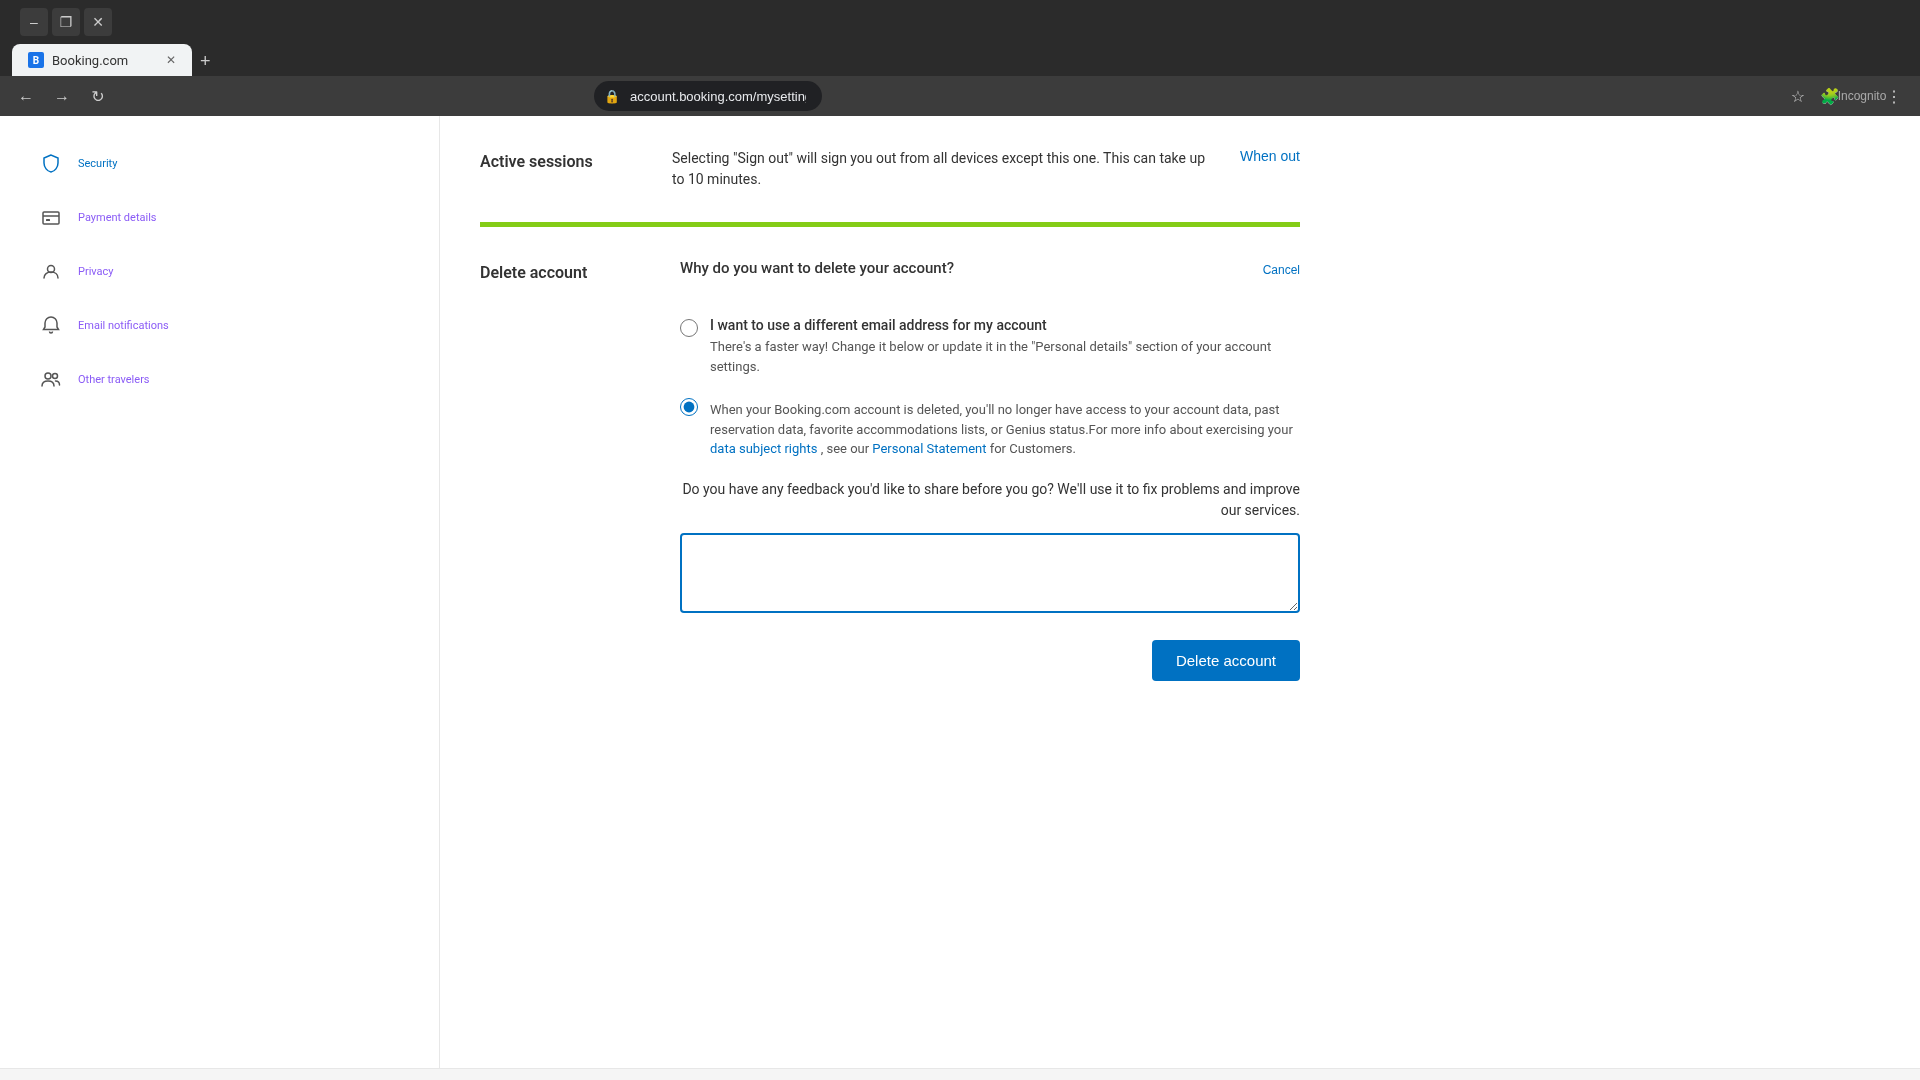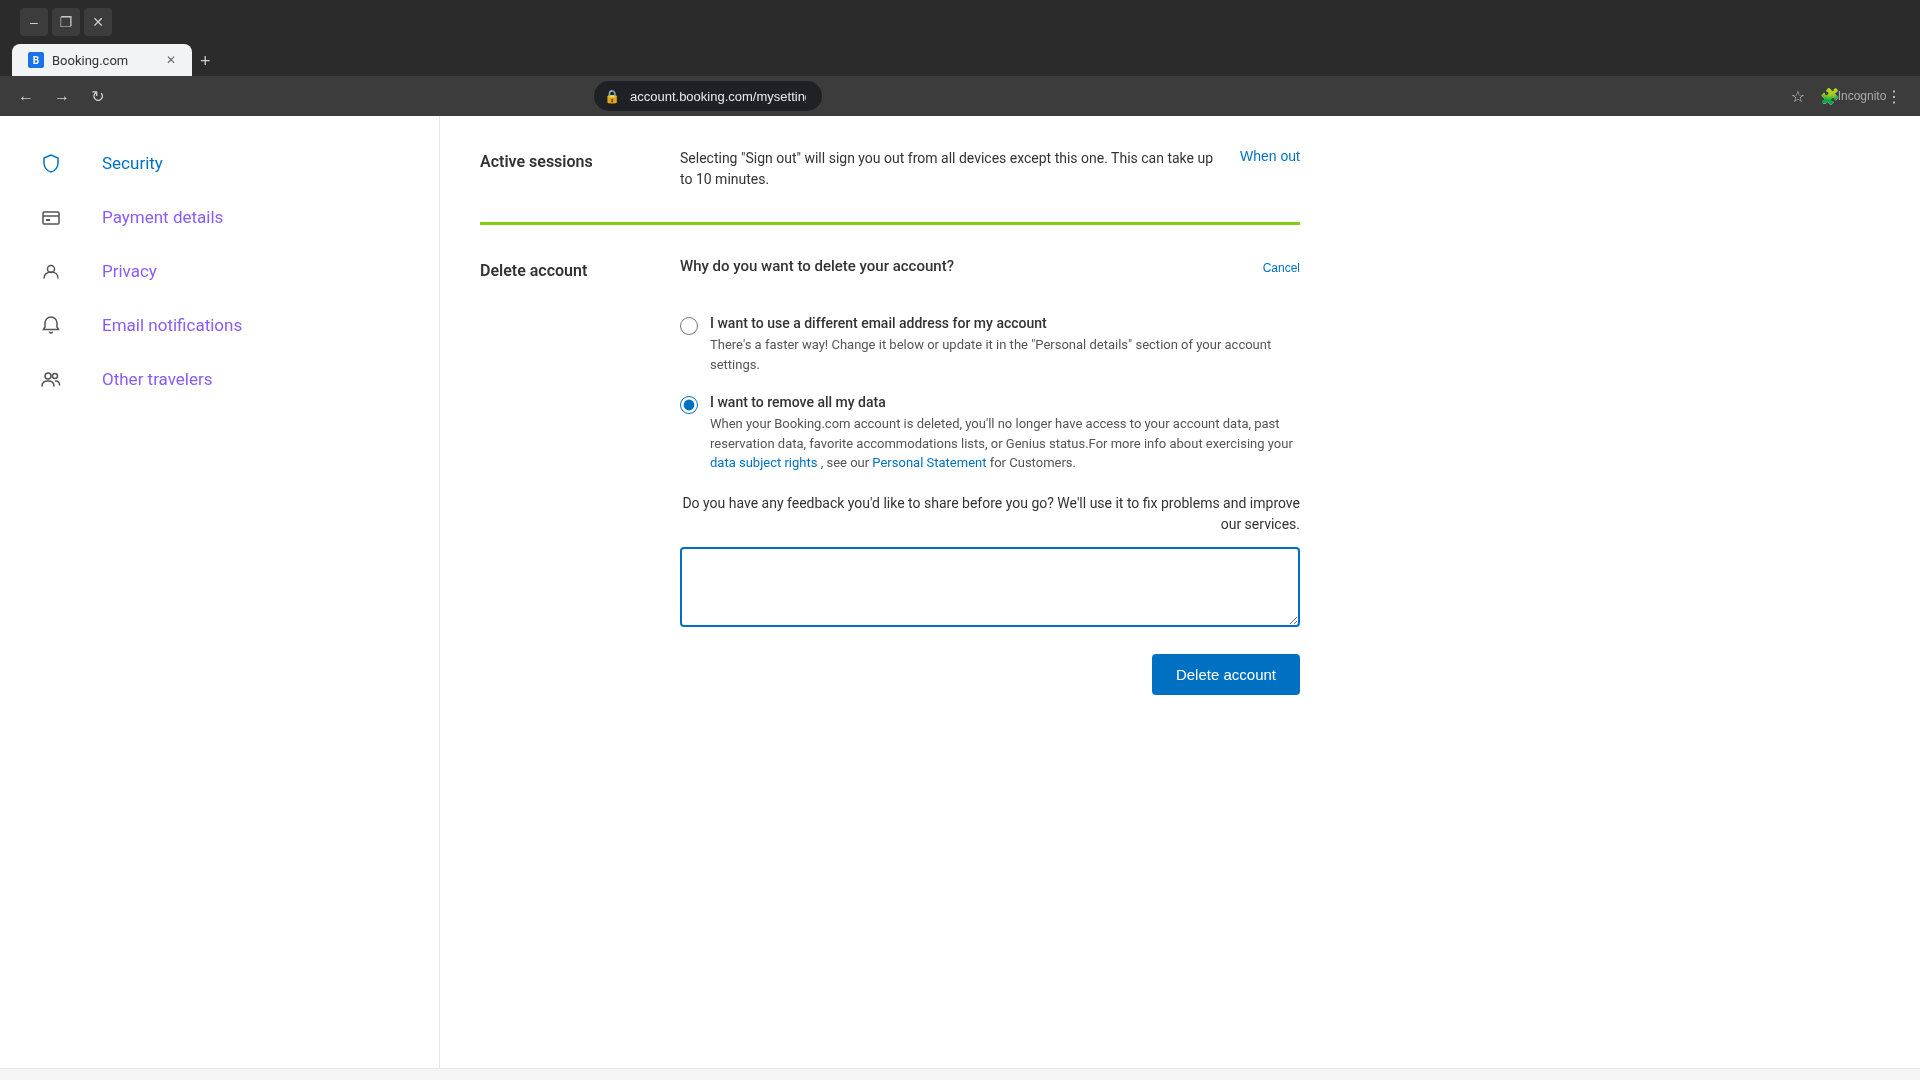--- a/index.html
+++ b/index.html
@@ -152,37 +152,36 @@
     }
     .sidebar-item.active {
       color: #0071c2;
     }
     .sidebar-icon {
       width: 22px; height: 22px;
       display: flex; align-items: center; justify-content: center;
       color: inherit;
     }
     .sidebar-label {
-      font-size: 17px;
-      margin-left: 24px;
+      font-size: 11px;
     }
 
     
     .main-content {
       flex: 1;
       padding: 0 40px;
       max-width: 900px;
     }
 
     
     .section {
       display: flex;
       padding: 32px 0;
-      border-bottom: 3px solid #84cc16;
-      gap: 40px;
+      border-bottom: 5px solid #84cc16;
+      gap: 32px;
     }
     .section-title {
       min-width: 160px;
       font-size: 16px;
       font-weight: 600;
       color: #333;
       padding-top: 4px;
     }
 
     
@@ -431,21 +430,20 @@
           <div>
             <div class="radio-label-text">I want to use a different email address for my account</div>
             <div class="radio-description">There's a faster way! Change it below or update it in the "Personal details" section of your account settings.</div>
           </div>
         </div>
 
         
         <div class="radio-option">
           <input type="radio" name="delete_reason" class="radio-input" checked="" style="">
           <div>
-            <div class="radio-label-text">I want to remove all my data</div>
             <div class="radio-description">
               <span>When your Booking.com account is deleted, you'll no longer have access to your account data, past reservation data, favorite accommodations lists, or Genius status.For more info about exercising your</span>
               <a href="#">data subject rights</a>
               <span>, see our </span>
               <a href="#">Personal Statement</a>
               <span> for Customers.</span>
             </div>
           </div>
         </div>
 

